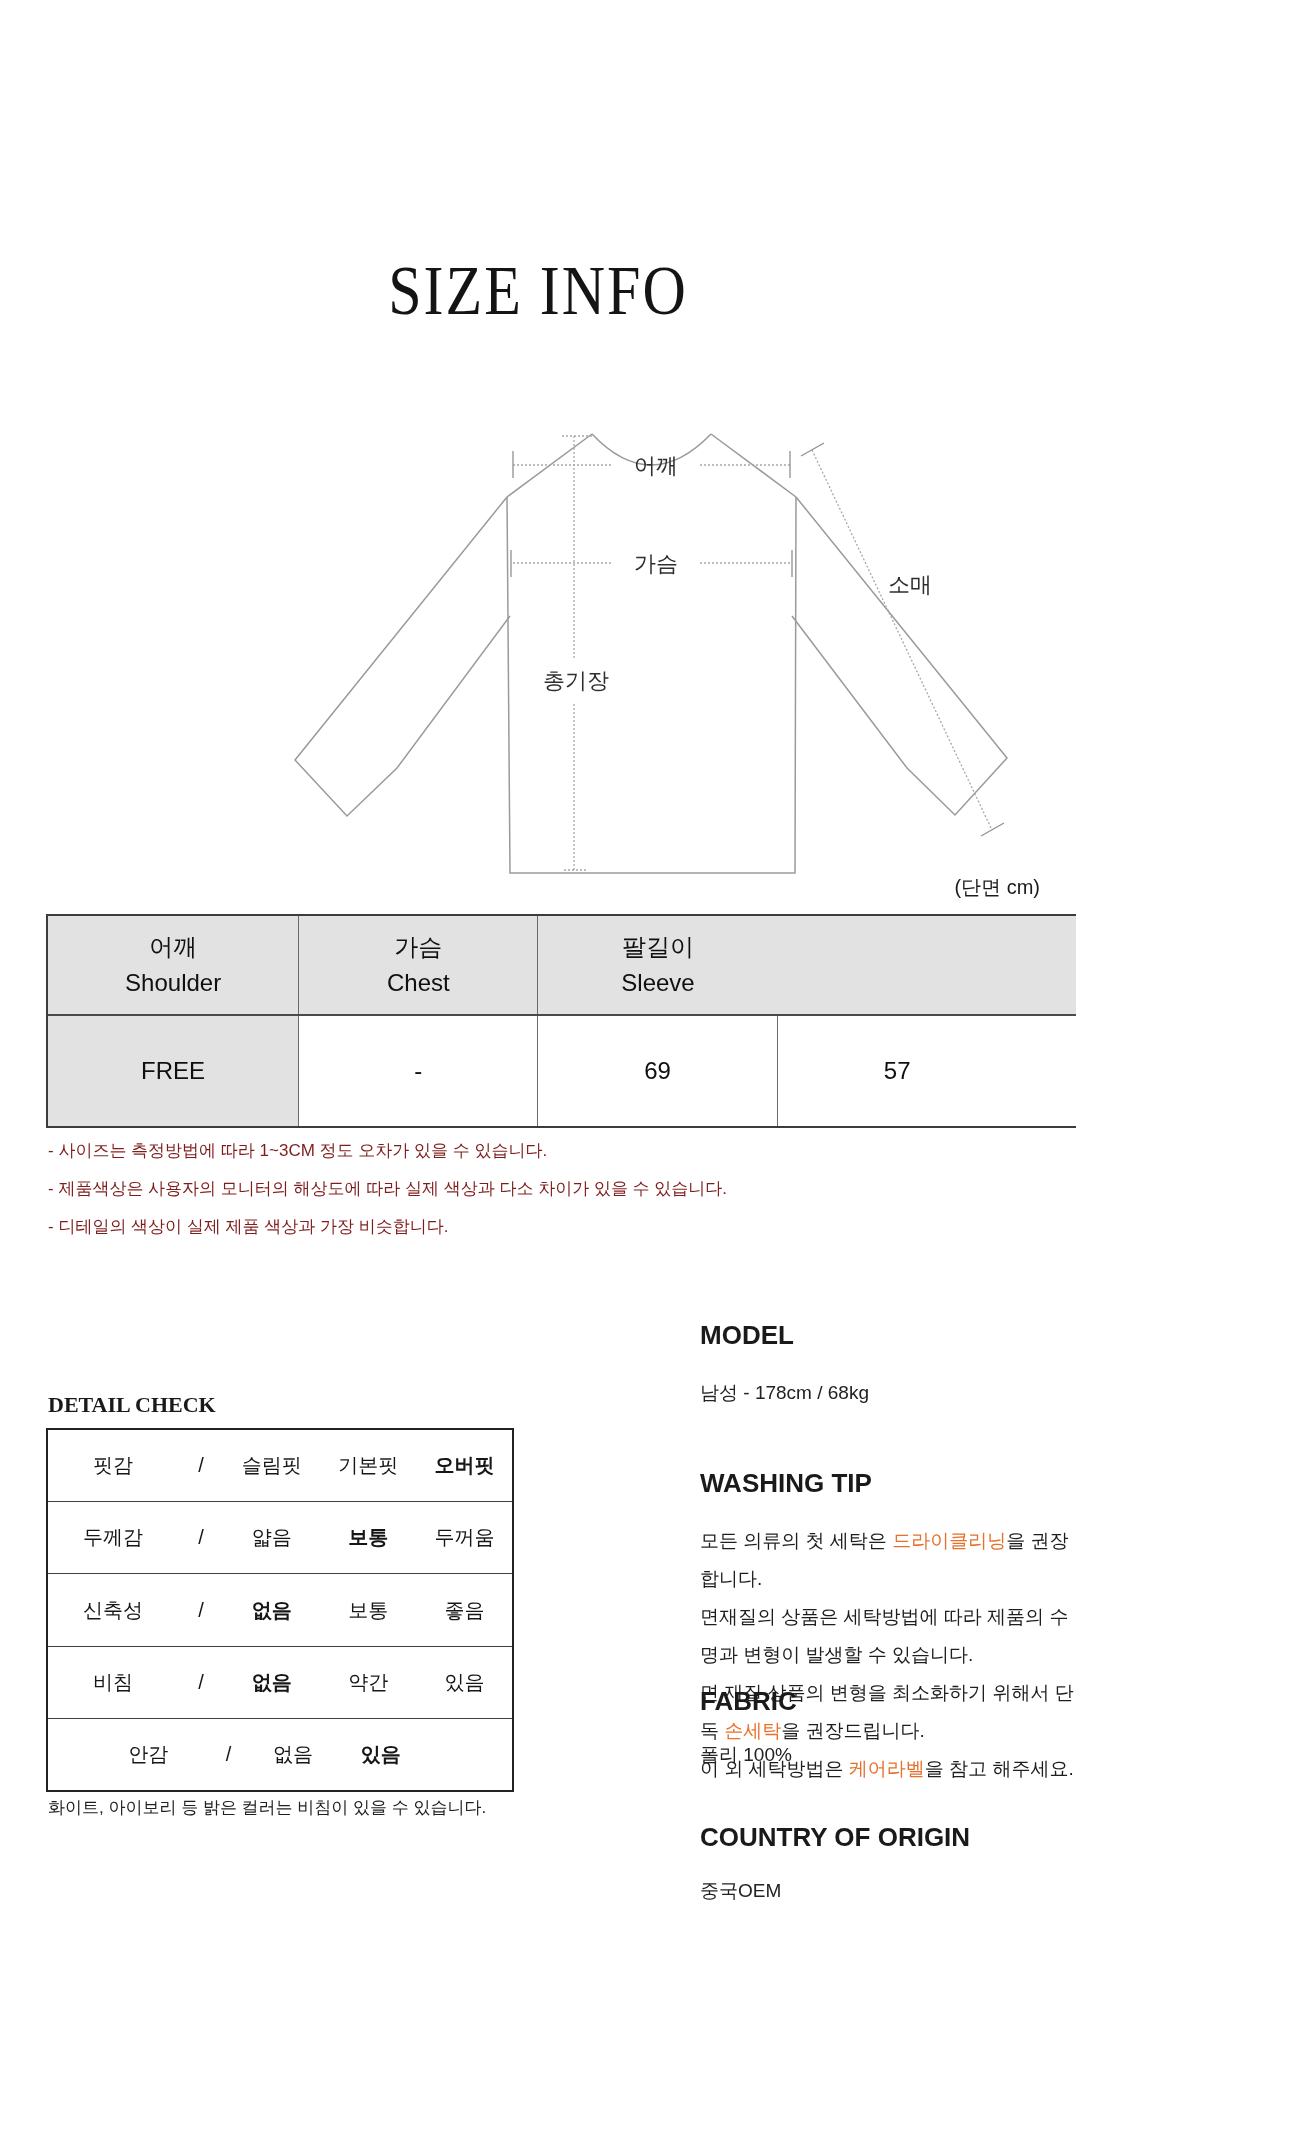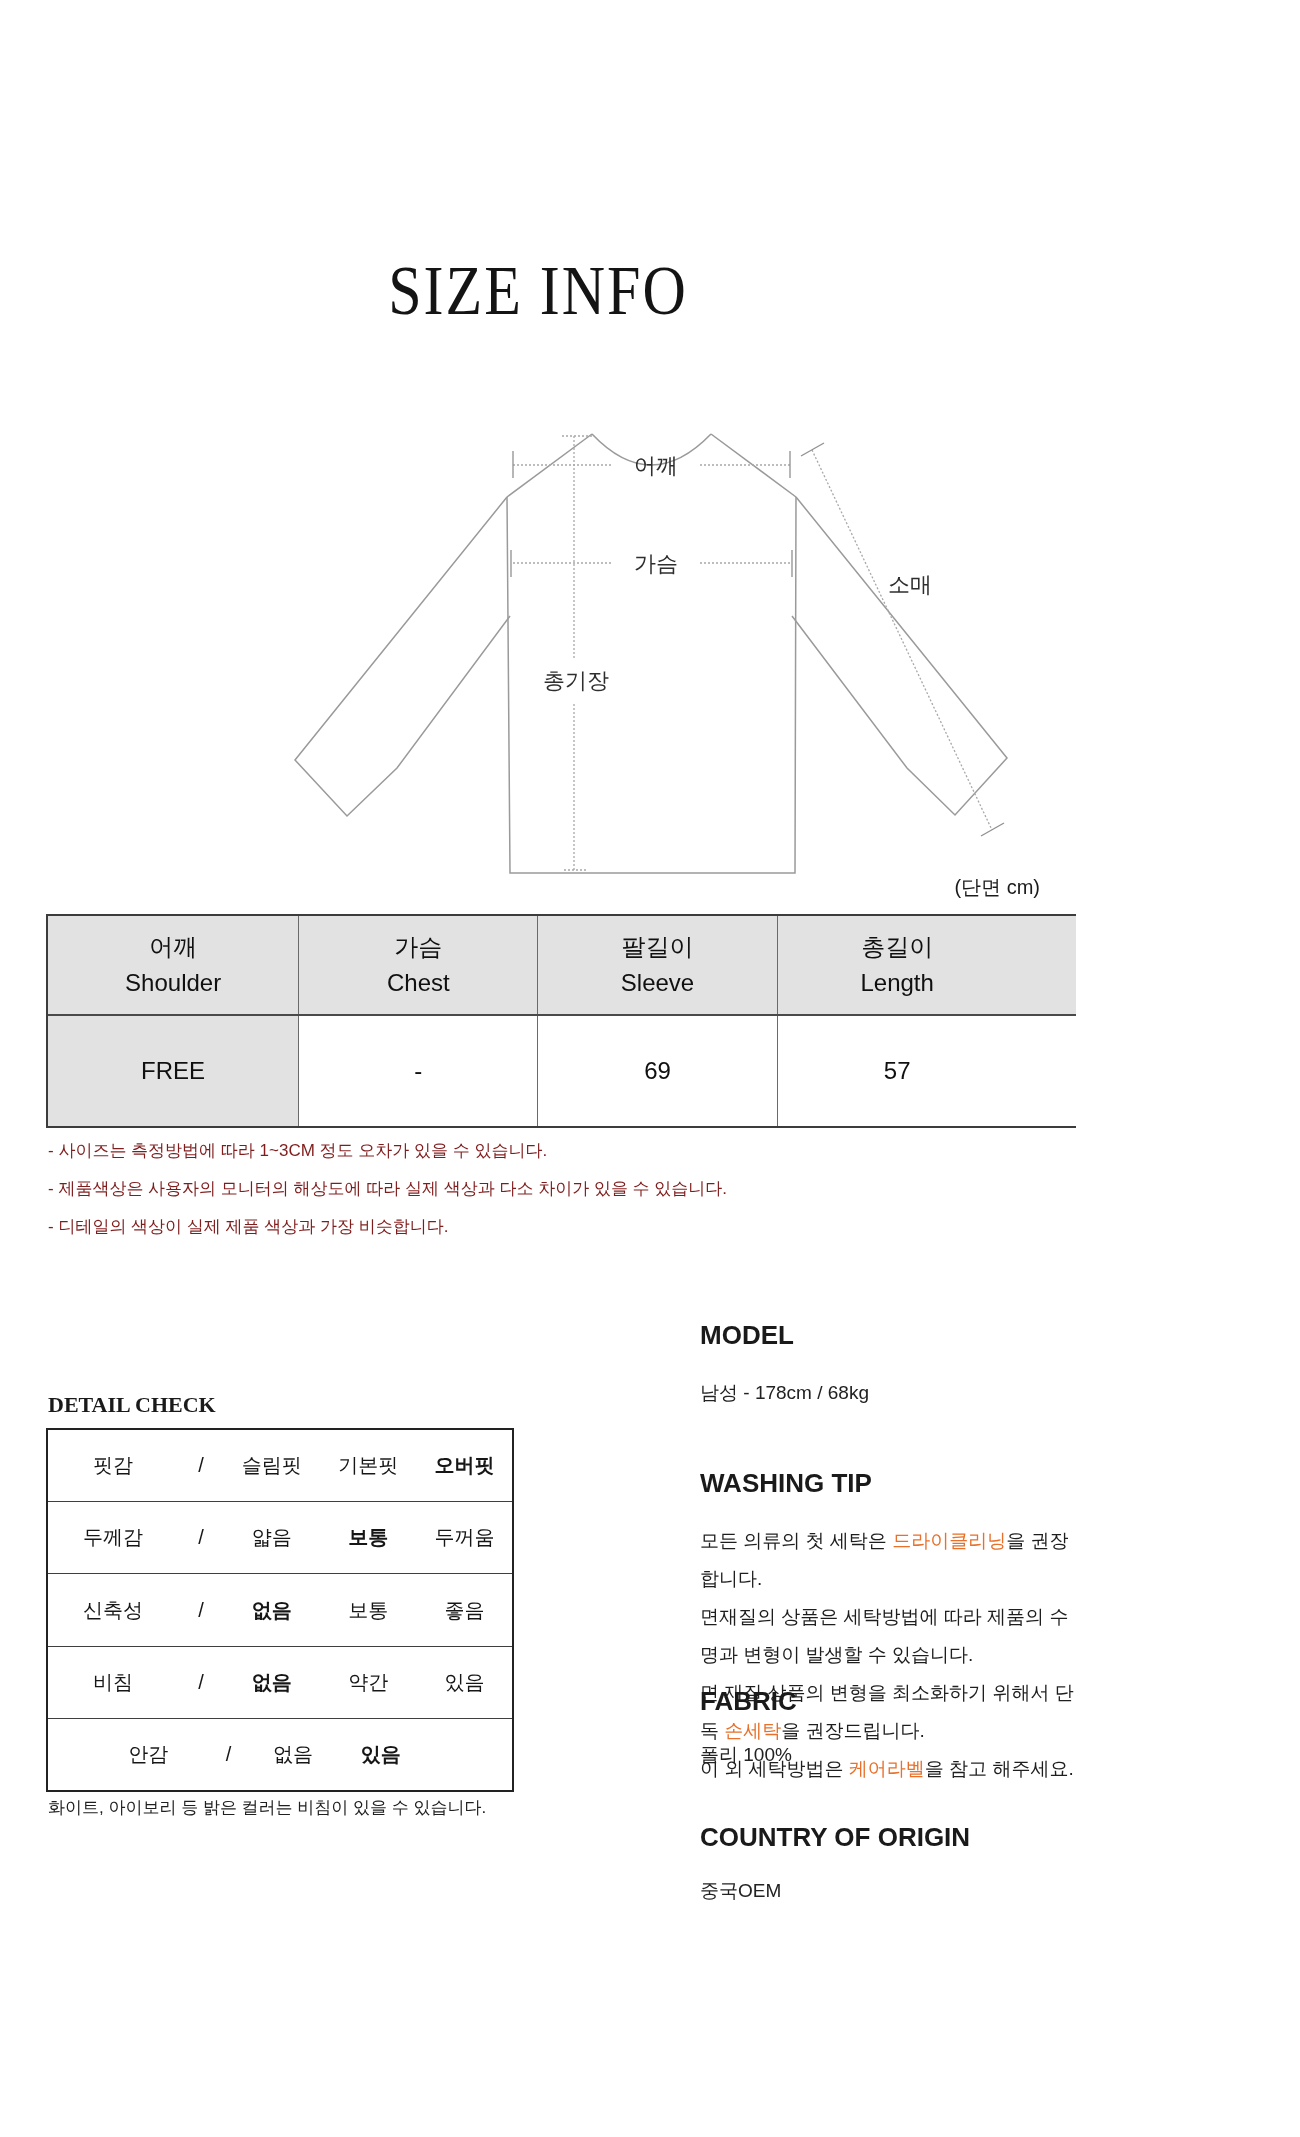--- a/index.html
+++ b/index.html
@@ -112,24 +112,20 @@
         <span class="en">Shoulder</span>
       </div>
       <div class="st-cell">
         <span class="ko">가슴</span>
         <span class="en">Chest</span>
       </div>
       <div class="st-cell">
         <span class="ko">팔길이</span>
         <span class="en">Sleeve</span>
       </div>
-      <div class="st-cell">
-        <span class="ko">총길이</span>
-        <span class="en">Length</span>
-      </div>
     </div>
     <div class="st-row data">
       <div class="st-cell first">FREE</div>
       <div class="st-cell">-</div>
       <div class="st-cell">69</div>
       <div class="st-cell">57</div>
     </div>
   </div>
 
   <div class="size-notes">

